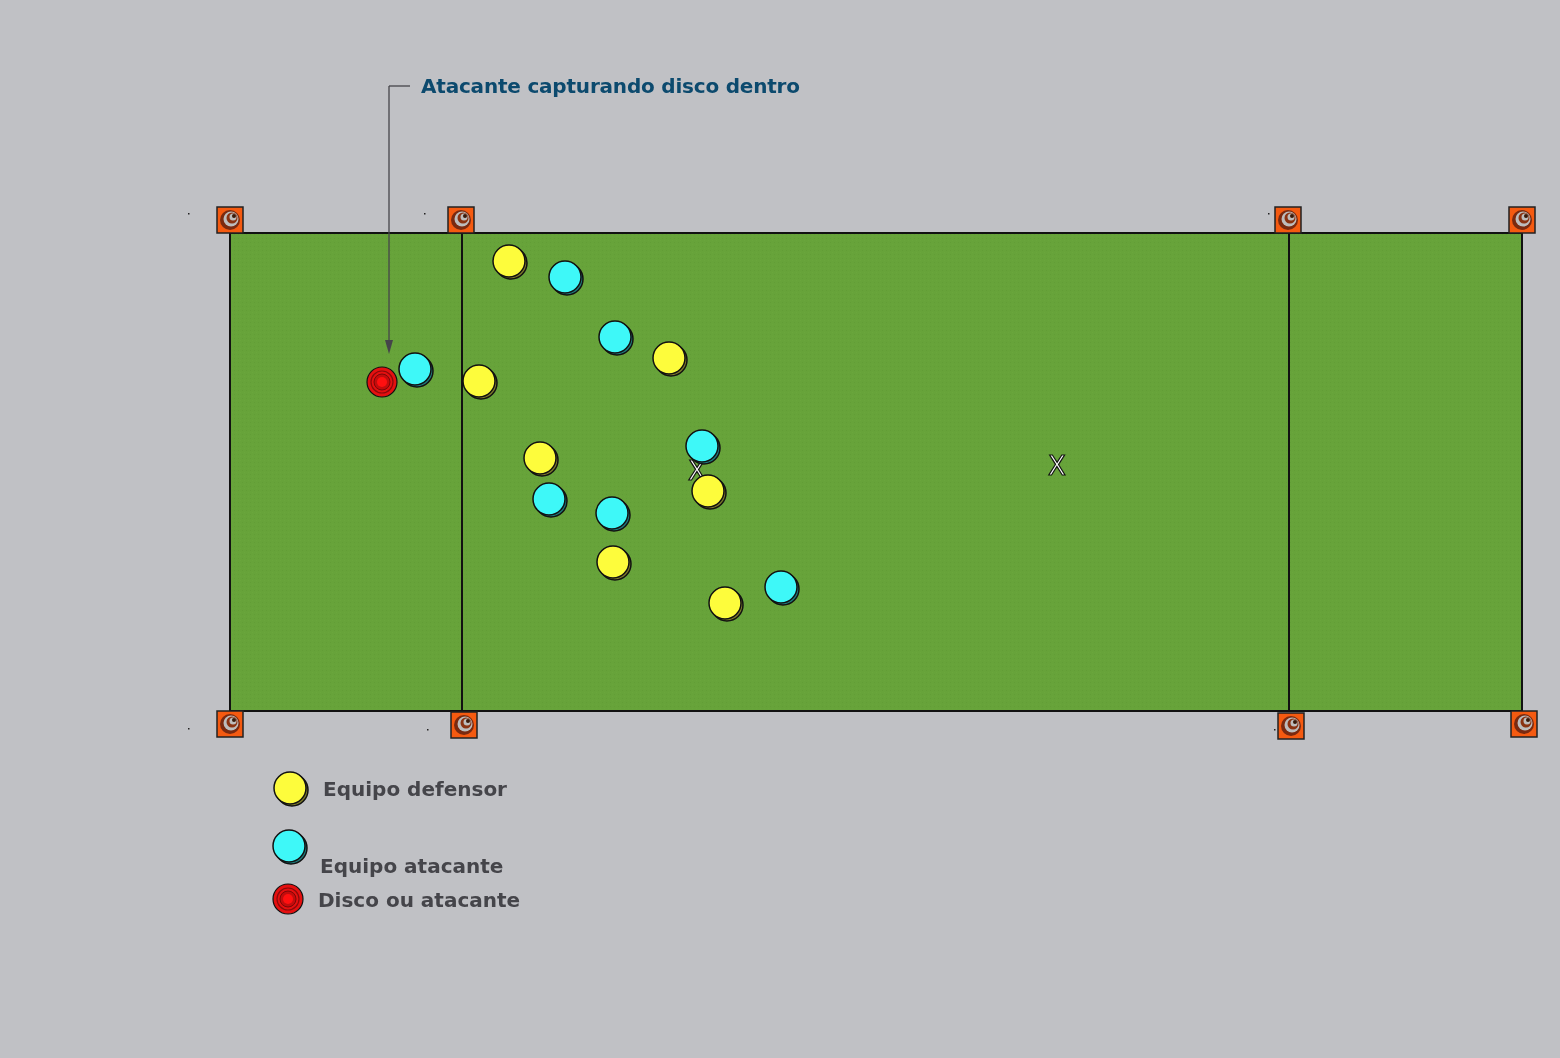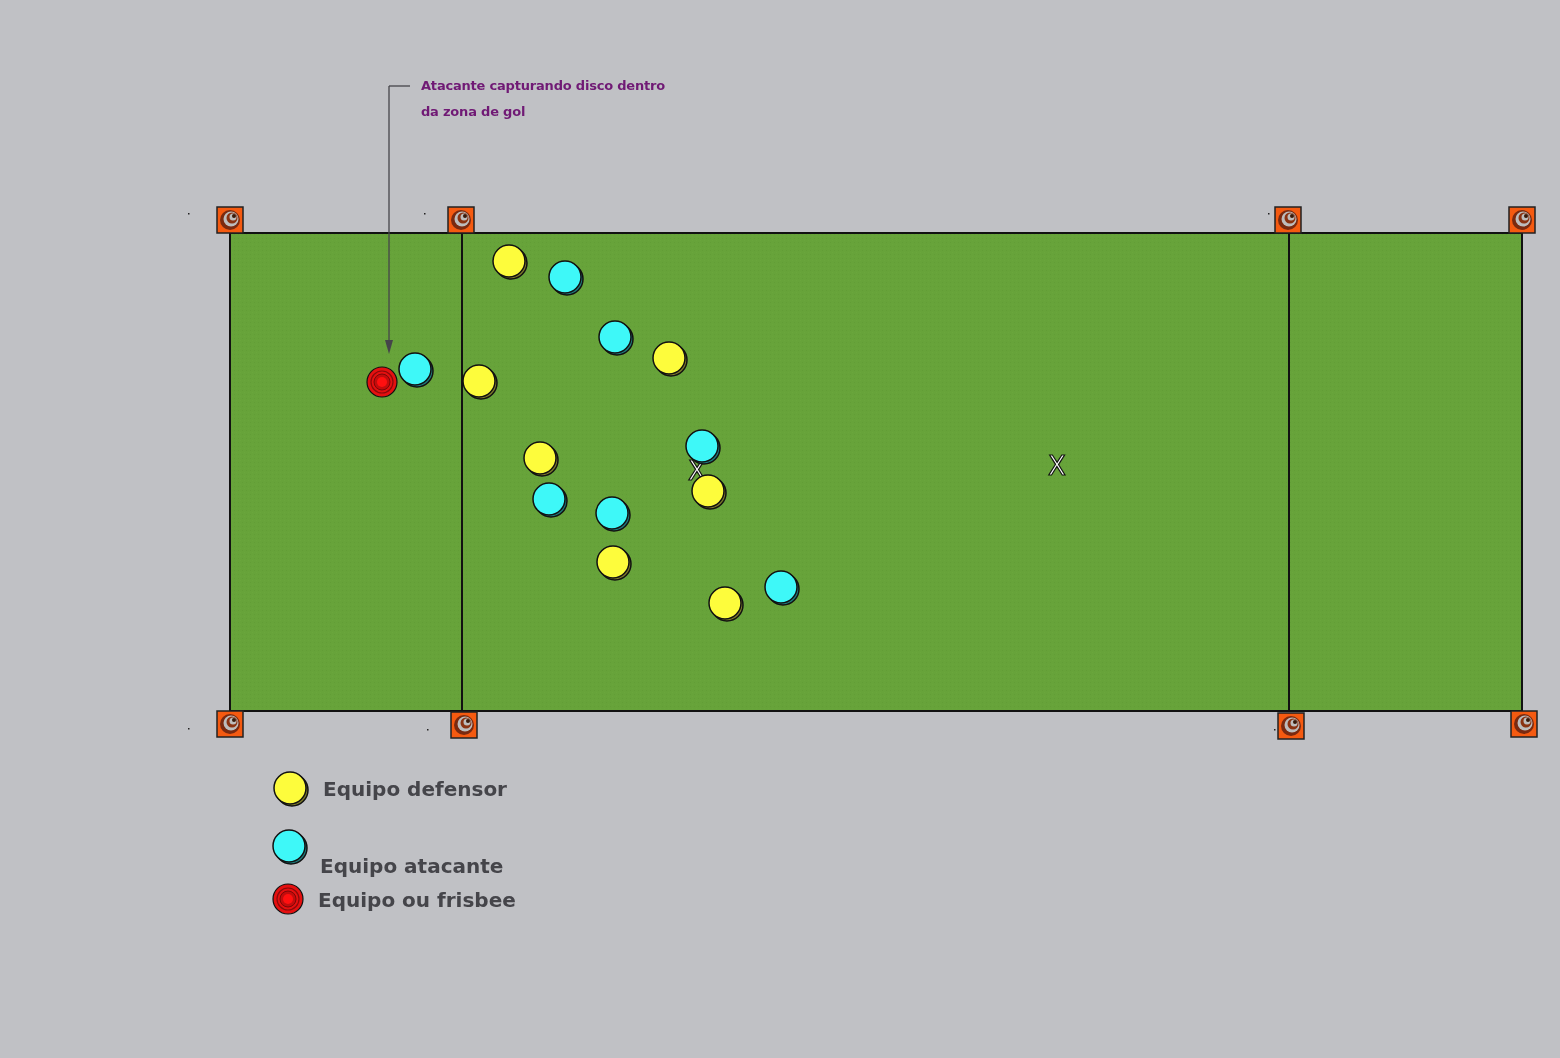--- a/index.html
+++ b/index.html
@@ -6,21 +6,21 @@
   body {
     width: 1560px; height: 1058px;
     background: #c0c1c5;
     position: relative;
     overflow: hidden;
     font-family: "DejaVu Sans", sans-serif;
   }
   .canvas { position: absolute; left: 0; top: 0; width: 1560px; height: 1058px; }
   .annotation {
     position: absolute; left: 421px; top: 73px;
-    font-size: 13px; font-weight: bold; color: #701a75;
+    font-size: 20px; font-weight: bold; color: #0c4a6e;
     line-height: 26px; letter-spacing: -0.2px;
   }
   .legend-label {
     position: absolute; font-size: 20px; font-weight: bold; color: #45454a; text-align: right;
   }
 </style>
 </head>
 <body>
 
 <svg class="canvas" width="1560" height="1058" viewBox="0 0 1560 1058" xmlns="http://www.w3.org/2000/svg">
@@ -113,18 +113,17 @@
 
   <g>
     <use href="#defender-icon" x="290" y="788"></use>
     <use href="#attacker-icon" x="289" y="846"></use>
     <use href="#disc-icon" x="288" y="899"></use>
   </g>
 </svg>
 
 <div class="annotation">
   <div>Atacante capturando disco dentro</div>
-  <div>da zona de gol</div>
 </div>
 
 <div class="legend-label" style="left:323px; top:777px;">Equipo defensor</div>
 <div class="legend-label" style="left:320px; top:854px;">Equipo atacante</div>
-<div class="legend-label" style="left:318px; top:888px;">Equipo ou frisbee</div>
+<div class="legend-label" style="left:318px; top:888px;">Disco ou atacante</div>
 
 </body></html>

